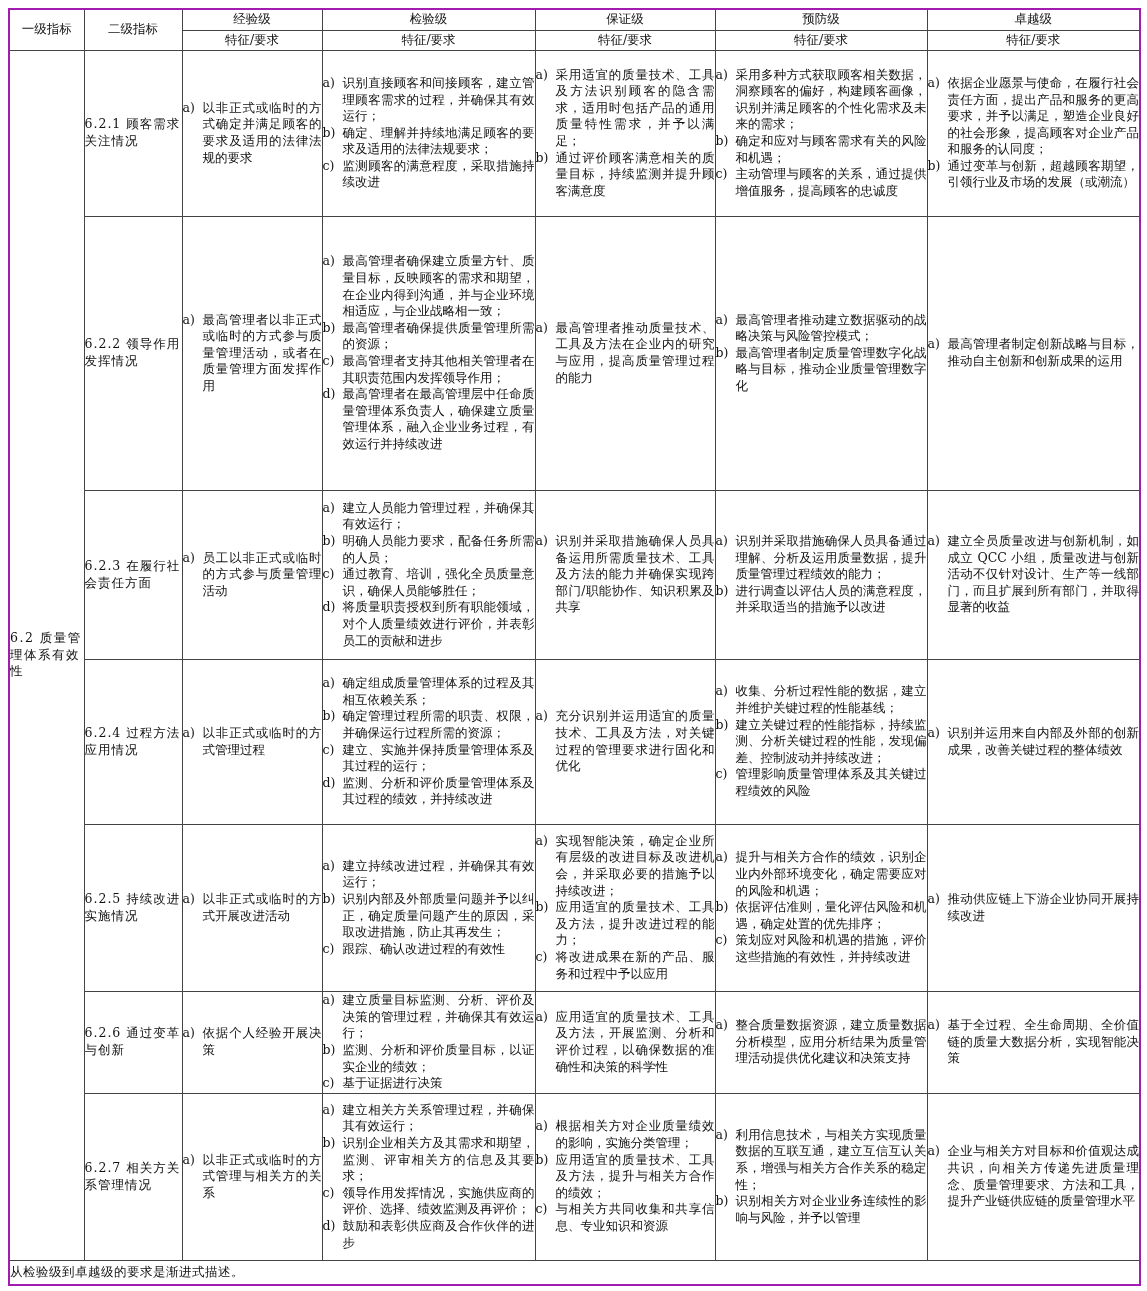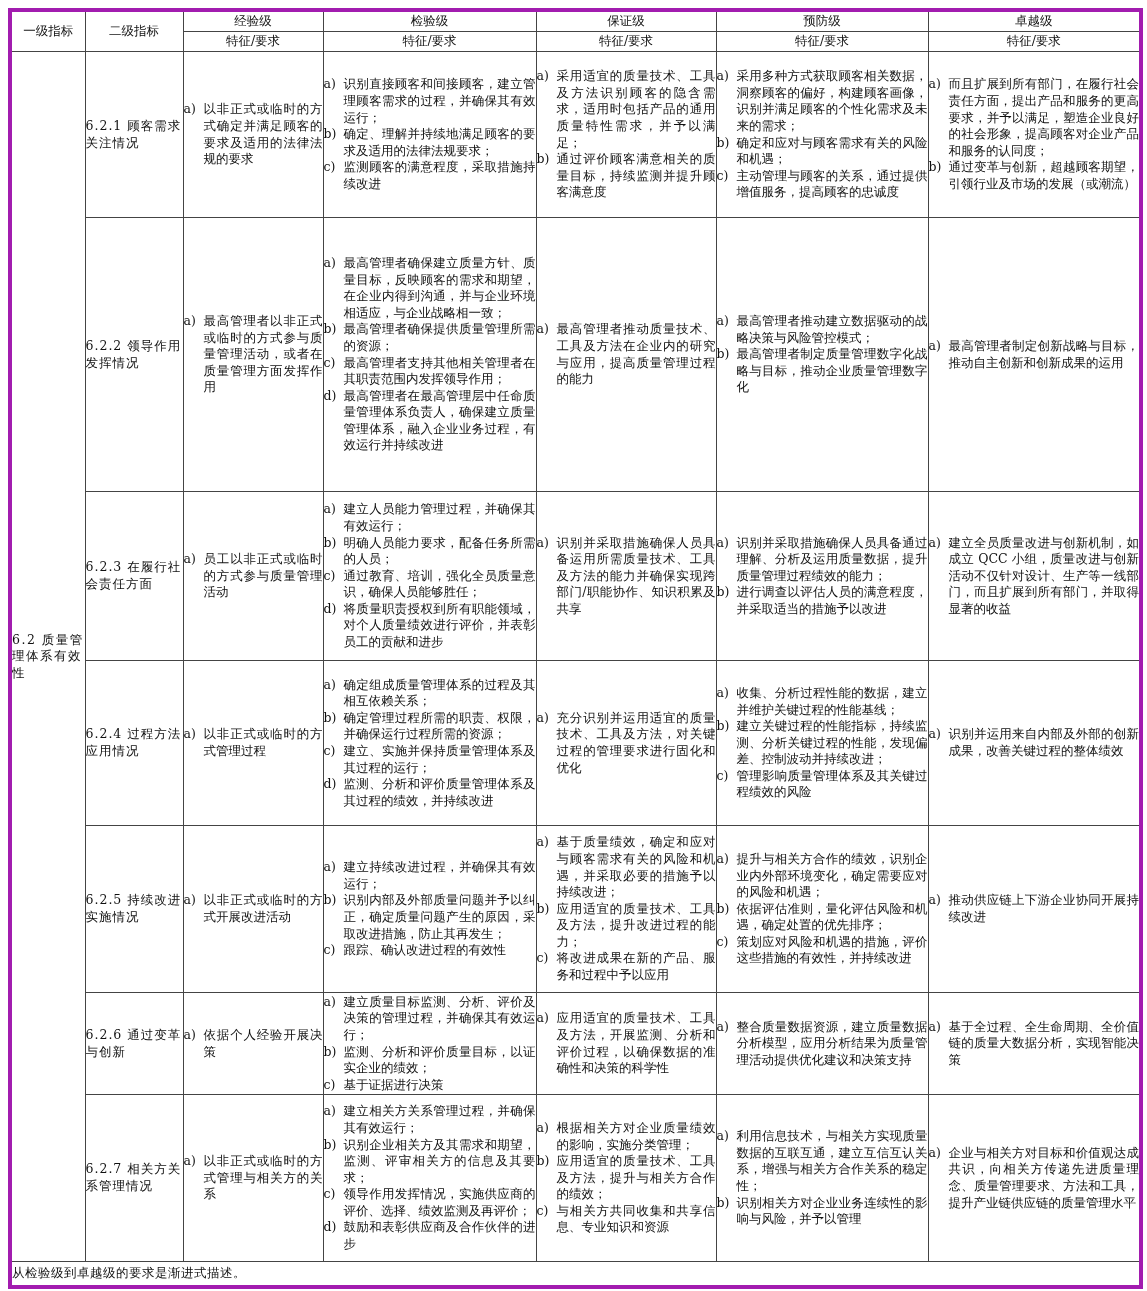--- a/index.html
+++ b/index.html
@@ -1,19 +1,19 @@
 <!DOCTYPE html>
 <html><head>
 <meta charset="utf-8">
 <style>
   html, body { margin: 0; padding: 0; background: #ffffff; }
   body { width: 1147px; height: 1291px; position: relative; overflow: hidden;
          font-family: "DejaVu Serif", "Liberation Serif", serif; color: #111; }
   table.doc { position: absolute; left: 8px; top: 8px; border-collapse: collapse;
-              table-layout: fixed; width: 1131px; border: 4px solid #a21caf; }
+              table-layout: fixed; width: 1131px; border: 2px solid #a21caf; }
   table.doc td, table.doc th { border: 1px solid #444; padding: 0; vertical-align: middle;
               font-weight: normal; font-size: 12.5px; line-height: 16.6px; overflow: hidden; }
   th.h { text-align: center; height: 19px; line-height: 17px; font-size: 13px; }
   td.lvl1 { padding: 0 3px; letter-spacing: 1.5px; vertical-align: middle; }
   td.lvl2 { padding: 0 3px 0 4px; letter-spacing: 1px; }
   td.cell { padding: 1px 2px 1px 2px; }
   ul.items { list-style: none; margin: 0; padding: 0; }
   ul.items li { position: relative; padding-left: 20px; text-align: justify; }
   ul.items li .mk { position: absolute; left: 0; top: 0; }
   td.footer { height: 23px; padding-left: 35px; font-size: 13px; letter-spacing: 0.5px; }
@@ -73,21 +73,21 @@
         </td>
         <td class="cell">
           <ul class="items">
             <li><span class="mk">a)</span><span>采用多种方式获取顾客相关数据，洞察顾客的偏好，构建顾客画像，识别并满足顾客的个性化需求及未来的需求；</span></li>
             <li><span class="mk">b)</span><span>确定和应对与顾客需求有关的风险和机遇；</span></li>
             <li><span class="mk">c)</span><span>主动管理与顾客的关系，通过提供增值服务，提高顾客的忠诚度</span></li>
           </ul>
         </td>
         <td class="cell">
           <ul class="items">
-            <li><span class="mk">a)</span><span>而且扩展到所有部门，在履行社会责任方面，提出产品和服务的更高要求，并予以满足，塑造企业良好的社会形象，提高顾客对企业产品和服务的认同度；</span></li>
+            <li><span class="mk">a)</span><span>依据企业愿景与使命，在履行社会责任方面，提出产品和服务的更高要求，并予以满足，塑造企业良好的社会形象，提高顾客对企业产品和服务的认同度；</span></li>
             <li><span class="mk">b)</span><span>通过变革与创新，超越顾客期望，引领行业及市场的发展（或潮流）</span></li>
           </ul>
         </td>
       </tr>
       <tr style="height: 274px;">
         <td class="lvl2">6.2.2 领导作用发挥情况</td>
         <td class="cell">
           <ul class="items">
             <li><span class="mk">a)</span><span>最高管理者以非正式或临时的方式参与质量管理活动，或者在质量管理方面发挥作用</span></li>
           </ul>
@@ -191,21 +191,21 @@
         </td>
         <td class="cell">
           <ul class="items">
             <li><span class="mk">a)</span><span>建立持续改进过程，并确保其有效运行；</span></li>
             <li><span class="mk">b)</span><span>识别内部及外部质量问题并予以纠正，确定质量问题产生的原因，采取改进措施，防止其再发生；</span></li>
             <li><span class="mk">c)</span><span>跟踪、确认改进过程的有效性</span></li>
           </ul>
         </td>
         <td class="cell">
           <ul class="items">
-            <li><span class="mk">a)</span><span>基于质量绩效，确定和应对与顾客需求有关的风险和机遇，并采取必要的措施予以持续改进；</span></li>
+            <li><span class="mk">a)</span><span>实现智能决策，确定企业所有层级的改进目标及改进机会，并采取必要的措施予以持续改进；</span></li>
             <li><span class="mk">b)</span><span>应用适宜的质量技术、工具及方法，提升改进过程的能力；</span></li>
             <li><span class="mk">c)</span><span>将改进成果在新的产品、服务和过程中予以应用</span></li>
           </ul>
         </td>
         <td class="cell">
           <ul class="items">
             <li><span class="mk">a)</span><span>提升与相关方合作的绩效，识别企业内外部环境变化，确定需要应对的风险和机遇；</span></li>
             <li><span class="mk">b)</span><span>依据评估准则，量化评估风险和机遇，确定处置的优先排序；</span></li>
             <li><span class="mk">c)</span><span>策划应对风险和机遇的措施，评价这些措施的有效性，并持续改进</span></li>
           </ul>

